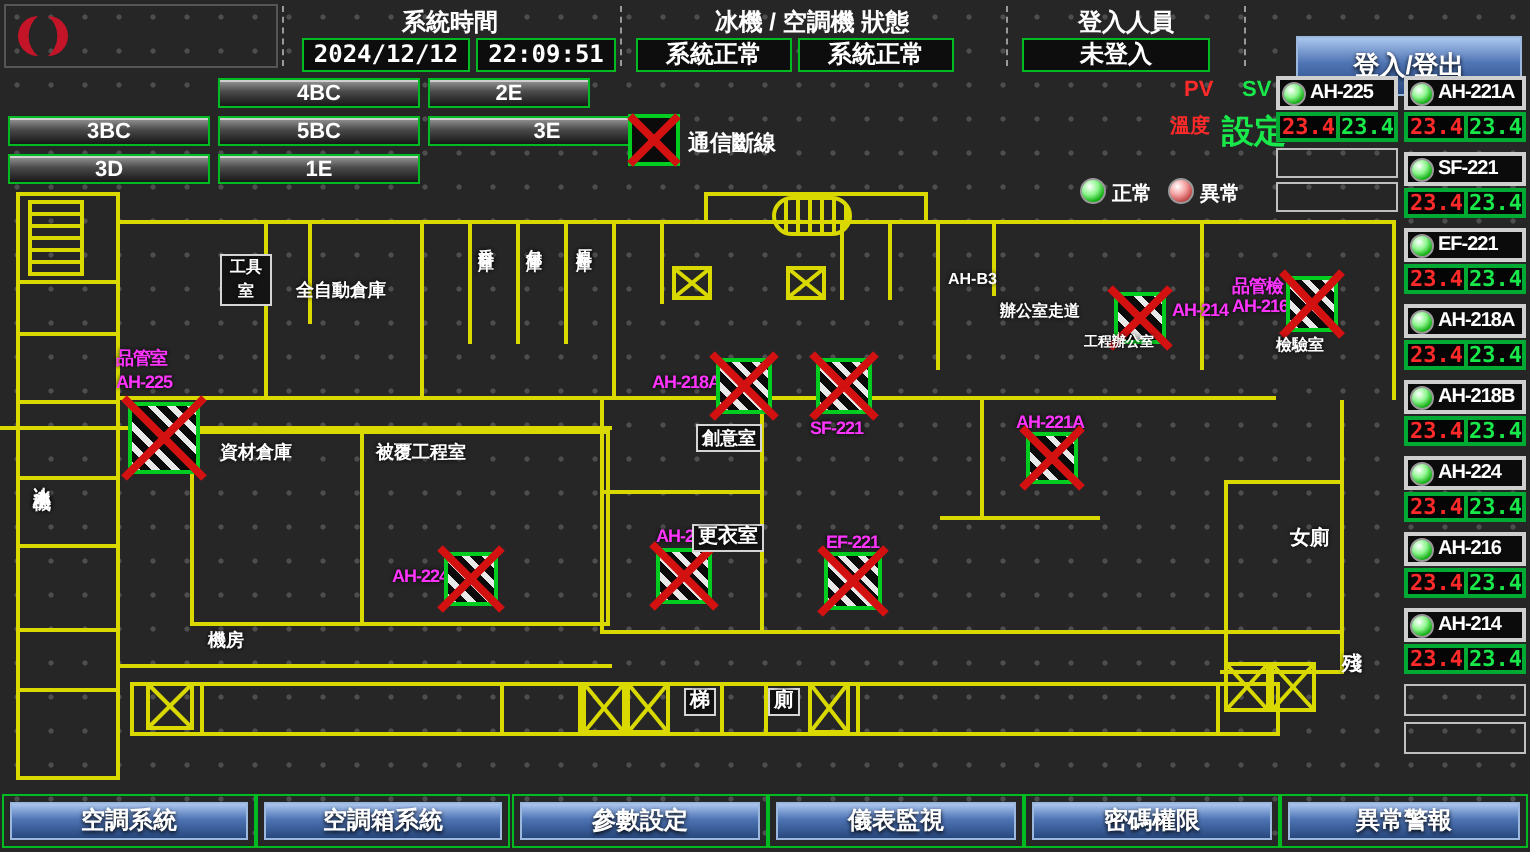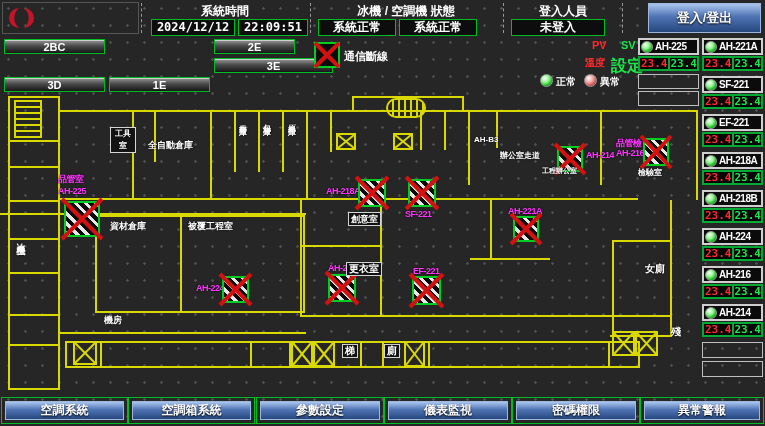--- a/index.html
+++ b/index.html
@@ -1,21 +1,21 @@
 <!DOCTYPE html>
 <html><head>
 <meta charset="utf-8">
 <style>
   html,body{margin:0;padding:0;background:#111;}
   .screen{position:relative;width:765px;height:426px;overflow:hidden;
     background-color:#262626;
     background-image:radial-gradient(circle,#4e4e4e 1.1px,transparent 1.5px);
     background-size:17px 17px;
     font-family:"Liberation Sans","DejaVu Sans",sans-serif;color:#fff;}
-  .abs{position:absolute;}
+  .abs{position:absolute;margin-top:15px;}
   
   .sep{position:absolute;top:3px;height:30px;width:0;border-left:1px dashed #9a9a9a;}
   .sechdr{position:absolute;color:#fff;font-weight:bold;font-size:12px;text-align:center;white-space:nowrap;}
   .tbox{position:absolute;border:1px solid #00bb22;background:#0d0d0d;color:#fff;
     font-weight:bold;font-size:12px;text-align:center;font-family:"DejaVu Sans Mono",monospace;}
   .logo-box{position:absolute;left:2px;top:2px;width:137px;height:32px;border:1px solid #555;display:flex;align-items:center;gap:4px;padding-left:4px;box-sizing:border-box;}
   .brand{color:#c41528;font-weight:bold;font-size:14px;line-height:13px;}
   .brand small{display:block;color:#6e1018;font-size:7px;letter-spacing:1px;}
   .bluebtn{background:linear-gradient(#aac6ee,#4f74b4 45%,#27487e);border:1px solid #9db8dd;
     color:#fff;font-weight:bold;font-size:13px;display:flex;align-items:center;justify-content:center;
@@ -83,22 +83,24 @@
 
   <div class="sechdr" style="left:313px;top:3px;width:186px">冰機 / 空調機 狀態</div>
   <div class="tbox" style="left:318px;top:19px;width:76px;height:15px;line-height:15px;font-family:'Liberation Sans',sans-serif">系統正常</div>
   <div class="tbox" style="left:399px;top:19px;width:76px;height:15px;line-height:15px;font-family:'Liberation Sans',sans-serif">系統正常</div>
 
   <div class="sechdr" style="left:508px;top:3px;width:110px">登入人員</div>
   <div class="tbox" style="left:511px;top:19px;width:92px;height:15px;line-height:15px;font-family:'Liberation Sans',sans-serif">未登入</div>
 
   <div class="bluebtn abs" style="left:648px;top:3px;width:113px;height:30px">登入/登出</div>
 
-  <div class="fbtn" style="left:4px;top:39px;width:101px">2BC</div>
+  <div class="fbtn" style="left:109px;top:39px;width:101px">4BC</div>
   <div class="fbtn" style="left:214px;top:39px;width:81px">2E</div>
+  <div class="fbtn" style="left:4px;top:58px;width:101px">3BC</div>
+  <div class="fbtn" style="left:109px;top:58px;width:101px">5BC</div>
   <div class="fbtn" style="left:214px;top:58px;width:119px">3E</div>
   <div class="fbtn" style="left:4px;top:77px;width:101px">3D</div>
   <div class="fbtn" style="left:109px;top:77px;width:101px">1E</div>
 
   <div class="abs" style="left:314px;top:42px;width:26px;height:26px;border:2px solid #00cc22;background:#0b0b0b;box-sizing:border-box">
     <svg style="position:absolute;left:0;top:0;width:100%;height:100%;overflow:visible">
       <line x1="-1" y1="-1" x2="23" y2="23" stroke="#d31111" stroke-width="4"></line>
       <line x1="23" y1="-1" x2="-1" y2="23" stroke="#d31111" stroke-width="4"></line>
     </svg>
   </div>

